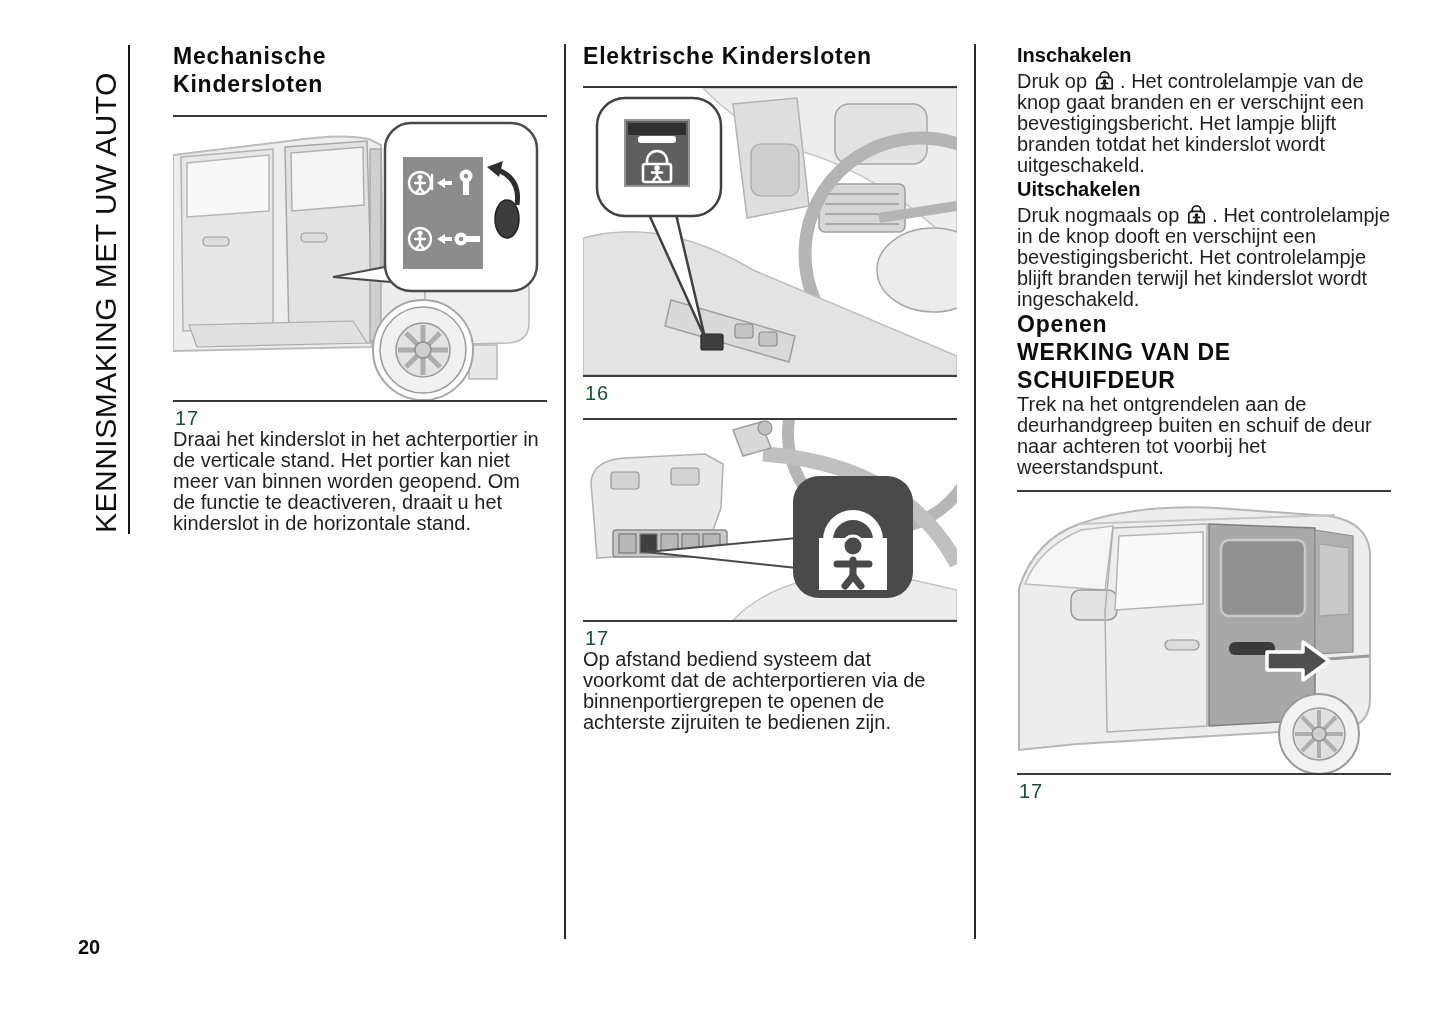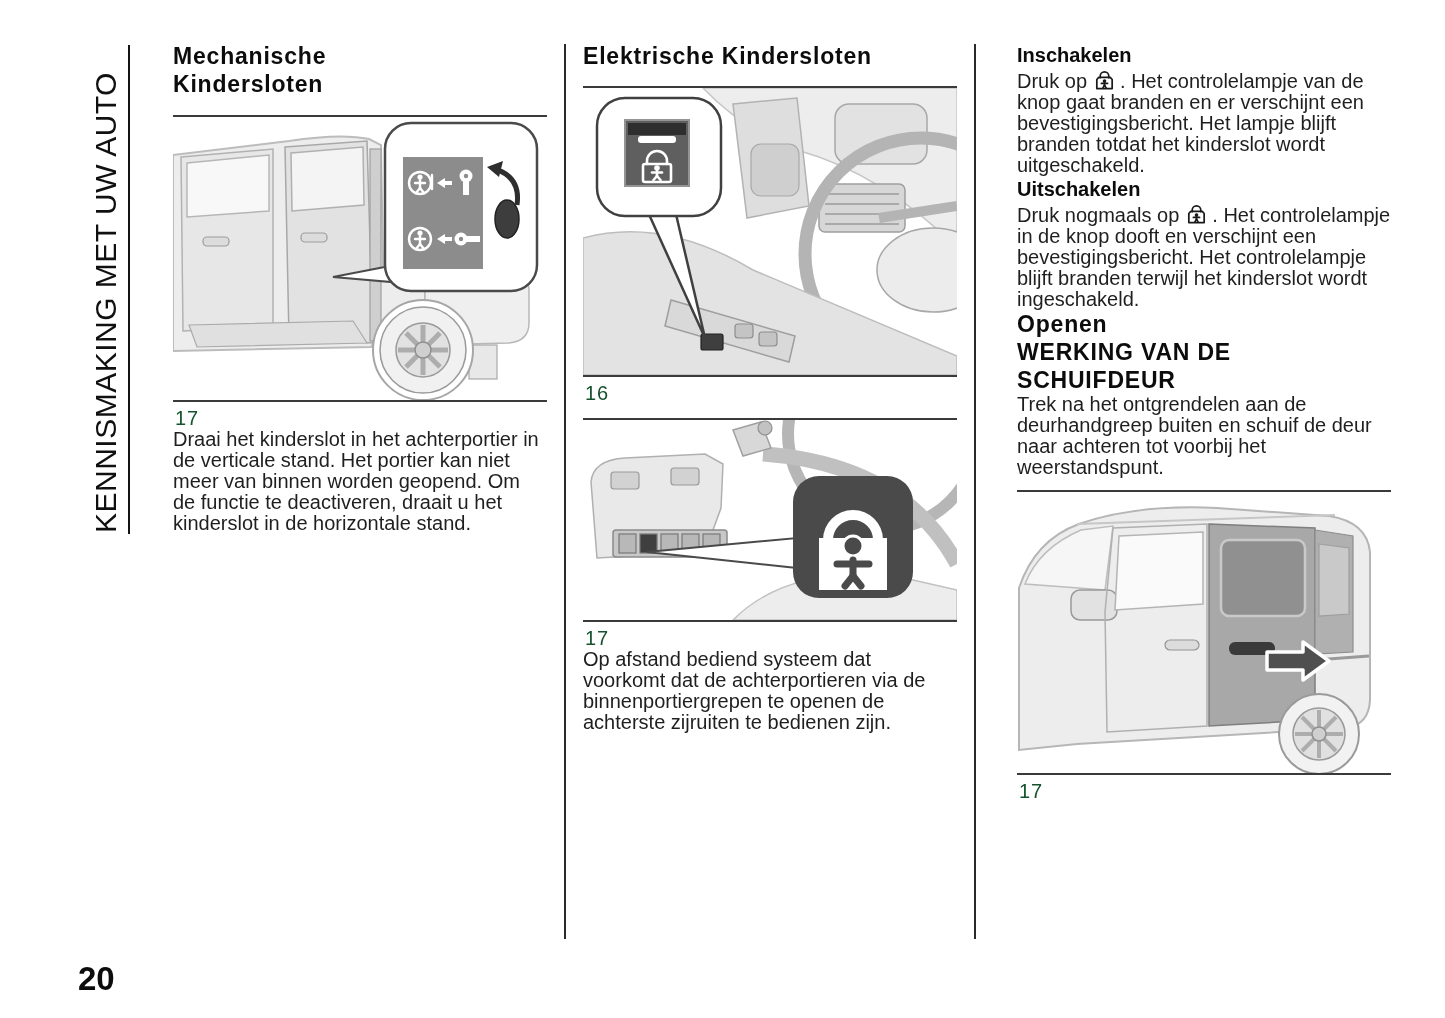--- a/index.html
+++ b/index.html
@@ -32,21 +32,21 @@
   .figure{border-top:2px solid #3a3a3a;border-bottom:2px solid #3a3a3a;}
   .figure svg{display:block;width:100%;height:auto;}
   .figcap{font-size:20px;line-height:22px;color:#14532d;margin:5px 0 0 2px;letter-spacing:1px;}
   .mt28{margin-top:28px;} .mt24{margin-top:24px;} .mt26{margin-top:26px;}
   .mt14{margin-top:14px;} .mt12{margin-top:12px;} .mt22{margin-top:22px;}
   
   .ico{width:23px;height:23px;vertical-align:-4px;margin:0 4px 0 6px;}
   .ico .st{stroke:#1a1a1a;fill:none;stroke-width:1.8;stroke-linejoin:round;stroke-linecap:round;}
   .ico .fl{fill:#1a1a1a;}
   
-  .pageno{position:absolute;left:78px;top:936px;font-size:33px;font-weight:bold;color:#0c0c0c;margin-top:24px;}
+  .pageno{position:absolute;left:78px;top:936px;font-size:20px;font-weight:bold;color:#0c0c0c;}
 </style>
 </head>
 <body>
 
 <div class="side-label">KENNISMAKING MET UW AUTO</div>
 <div class="side-rule"></div>
 
 <div class="divider d1"></div>
 <div class="divider d2"></div>
 

